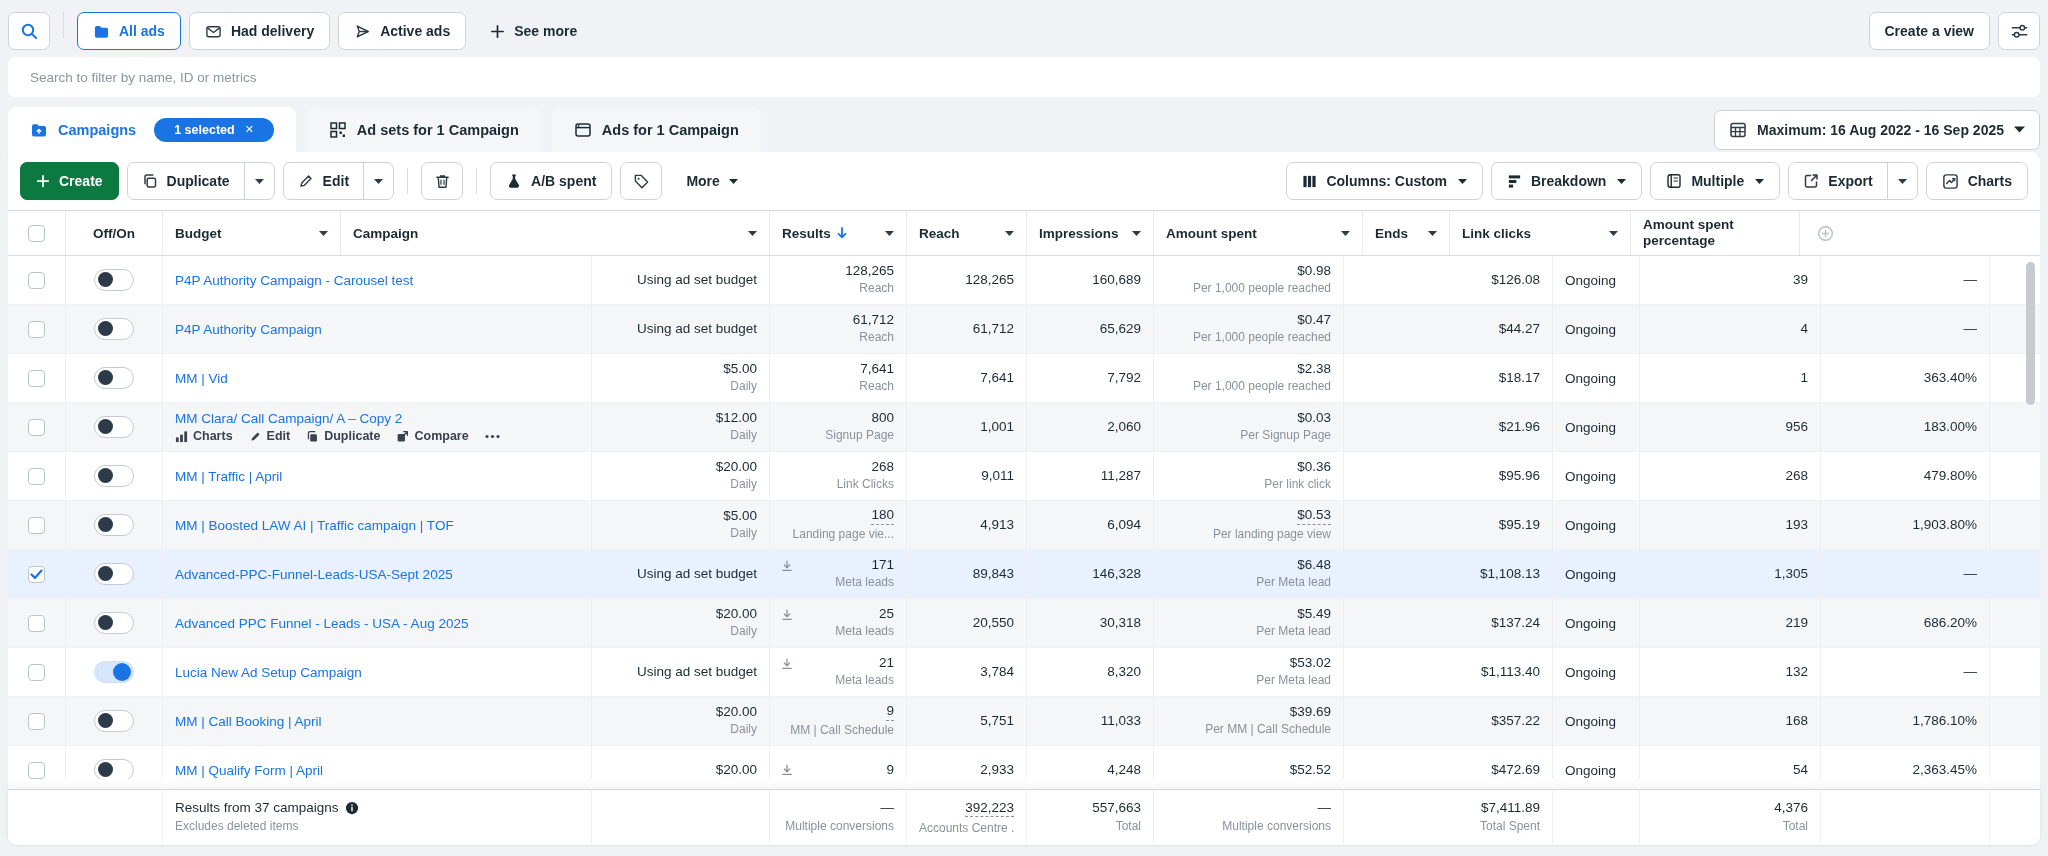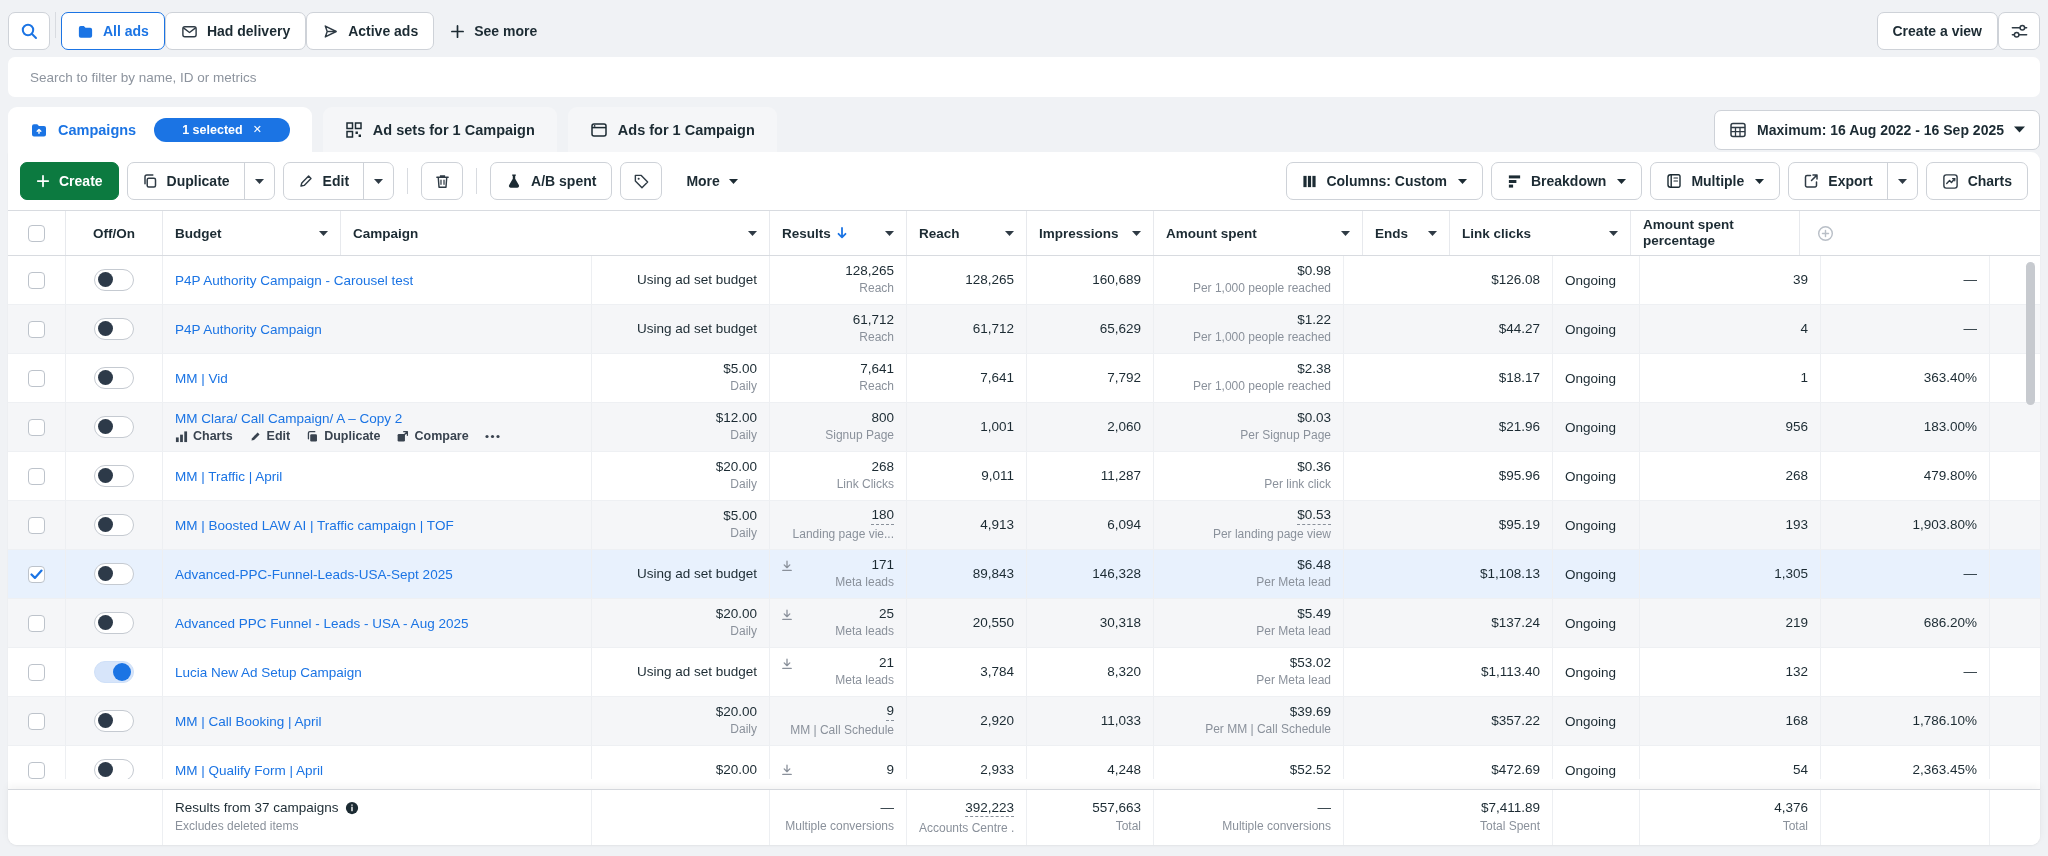--- a/index.html
+++ b/index.html
@@ -3,30 +3,30 @@
 <meta charset="utf-8">
 <style>
 *{box-sizing:border-box;margin:0;padding:0}
 html,body{width:2048px;height:856px}
 body{background:#f0f2f5;font-family:"Liberation Sans","DejaVu Sans",sans-serif;color:#1c2b33;overflow:hidden;position:relative}
 svg{display:block;flex:none}
 .btn{display:inline-flex;align-items:center;gap:9px;height:38px;padding:0 15px;background:#fff;border:1px solid #ced2d8;border-radius:7px;font-size:14px;font-weight:600;color:#1c2b33;cursor:pointer;white-space:nowrap}
 .icon-btn{width:42px;padding:0;justify-content:center}
 .ghost{border-color:transparent;background:transparent}
 .filter-active{border-color:#1b74e4;color:#1b74e4;font-weight:700}
-.topbar{position:absolute;top:12px;left:8px;right:8px;display:flex;}
+.topbar{position:absolute;top:12px;left:8px;right:8px;display:flex;gap:8px}
 .vdiv{width:1px;height:26px;background:#d8dbe0;margin:0 5px}
 .spacer{flex:1}
 .searchbar{position:absolute;top:57px;left:8px;right:8px;height:40px;background:#fff;border-radius:7px;display:flex;align-items:center;padding:0 22px}
 .searchbar input{border:none;outline:none;width:100%;font-size:13.5px;color:#1c2b33;background:transparent;font-family:inherit}
 .searchbar input::placeholder{color:#8d949e}
 .tabsrow{position:absolute;top:107px;left:8px;right:8px;height:45px;display:flex;align-items:stretch;gap:11px}
 .tab{display:flex;align-items:center;gap:10px;padding:0 22px;border-radius:9px 9px 0 0;font-size:14.5px;font-weight:700;background:#f5f6f8;color:#1c2b33;cursor:pointer}
 .tab.active{background:#fff;color:#1b74e4}
-.badge{display:inline-flex;align-items:center;gap:10px;background:#1b74e4;color:#fff;font-size:12.5px;font-weight:600;padding:5px 28px;border-radius:15px;margin-left:8px;cursor:pointer}
+.badge{display:inline-flex;align-items:center;gap:10px;background:#1b74e4;color:#fff;font-size:12.5px;font-weight:600;padding:5px 20px;border-radius:15px;margin-left:8px;cursor:pointer}
 .badge .x{font-size:11px;font-weight:700}
 .daterange{margin-left:auto;align-self:center;height:40px;background:#fff;border:1px solid #ced2d8;border-radius:7px;display:flex;align-items:center;gap:10px;padding:0 14px;font-size:14px;font-weight:600;cursor:pointer}
 .card{position:absolute;top:152px;left:8px;right:8px;bottom:11px;background:#fff;border-radius:0 9px 9px 9px;box-shadow:0 1px 2px rgba(0,0,0,.05)}
 .actionbar{height:58px;display:flex;align-items:center;padding:0 12px;gap:8px}
 .green-btn{background:#0c7a40;border-color:#0c7a40;color:#fff;font-weight:700}
 .split{display:inline-flex;height:38px;border:1px solid #ced2d8;border-radius:7px;background:#fff;overflow:hidden}
 .split .main{display:flex;align-items:center;gap:9px;padding:0 14px;font-size:14px;font-weight:600;cursor:pointer}
 .split .dd{display:flex;align-items:center;justify-content:center;width:30px;border-left:1px solid #ced2d8;cursor:pointer}
 .thead{display:flex;height:46px;border-top:1px solid #d8dbe0;border-bottom:1px solid #d8dbe0}
 .hcell{display:flex;align-items:center;gap:6px;padding:0 12px;font-size:13.5px;font-weight:700;border-right:1px solid #e7e9ed;min-width:0;cursor:pointer}
@@ -517,21 +517,21 @@
             <span class="val">61,712</span>
           </div>
         </div>
         <div class="cell num " style="width: 127px; flex: 0 0 auto;">
           <div class="stack">
             <span class="val">65,629</span>
           </div>
         </div>
         <div class="cell num " style="width: 190px; flex: 0 0 auto;">
           <div class="stack">
-            <span class="val">$1.22</span>
+            <span class="val">$0.47</span>
             <span class="sub">Per 1,000 people reached</span>
           </div>
         </div>
         <div class="cell num " style="width: 209px; flex: 0 0 auto;">
           <div class="stack">
             <span class="val">$44.27</span>
           </div>
         </div>
         <div class="cell" style="width: 87px; flex: 0 0 auto;">
           <span class="val">Ongoing</span>
@@ -1032,21 +1032,21 @@
           </div>
         </div>
         <div class="cell num " style="width: 137px; flex: 0 0 auto;">
           <div class="stack">
             <span class="val udot">9</span>
             <span class="sub">MM | Call Schedule</span>
           </div>
         </div>
         <div class="cell num " style="width: 120px; flex: 0 0 auto;">
           <div class="stack">
-            <span class="val">2,920</span>
+            <span class="val">5,751</span>
           </div>
         </div>
         <div class="cell num " style="width: 127px; flex: 0 0 auto;">
           <div class="stack">
             <span class="val">11,033</span>
           </div>
         </div>
         <div class="cell num " style="width: 190px; flex: 0 0 auto;">
           <div class="stack">
             <span class="val">$39.69</span>

